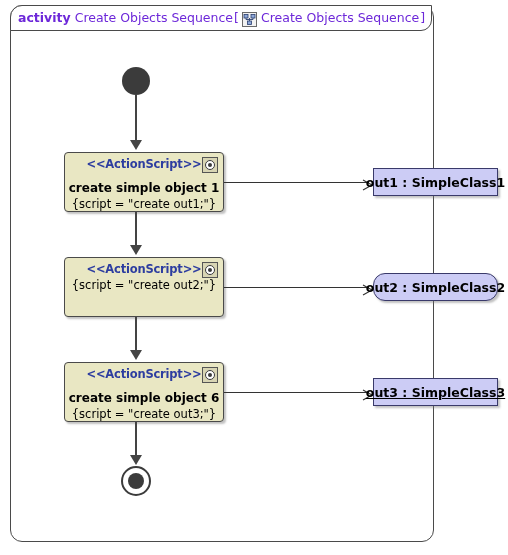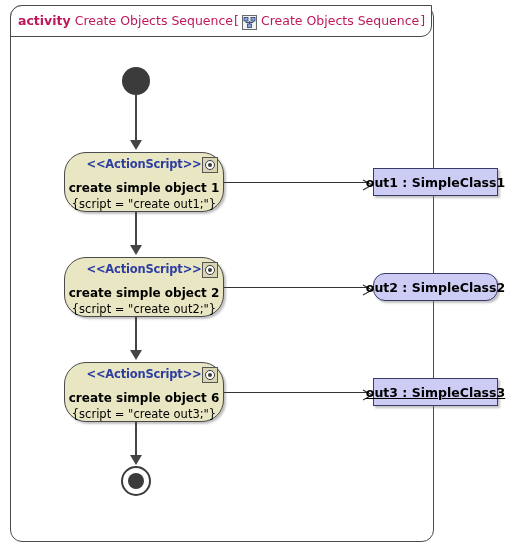--- a/index.html
+++ b/index.html
@@ -31,34 +31,34 @@
     box-sizing: border-box;
     border: 1px solid #4a4a4a;
     border-radius: 12px;
     background: transparent;
   }
 
   .frame-header {
     position: absolute;
     left: 10px;
     top: 5px;
-    height: 32px;
+    height: 26px;
     box-sizing: border-box;
     border: 1px solid #4a4a4a;
     border-top-left-radius: 12px;
     border-bottom-right-radius: 11px;
     border-top-right-radius: 0;
     border-bottom-left-radius: 0;
     background: #ffffff;
     display: flex;
     align-items: center;
     padding: 0 5px 0 7px;
     white-space: nowrap;
     font-size: 12.5px;
-    color: #be185d;
+    color: #6d28d9;
     line-height: 1;
   }
   .frame-header .kw {
     font-weight: bold;
     margin-right: 4px;
   }
   .frame-header .name { margin-right: 0px; }
   .frame-header .brk { margin: 0 1px; }
 
   .hdr-icon {
@@ -123,21 +123,21 @@
   }
 
   
   .action-node {
     position: absolute;
     width: 160px;
     height: 60px;
     box-sizing: border-box;
     background: #e9e7c3;
     border: 1px solid #4a4a4a;
-    border-radius: 22px;
+    border-radius: 4px;
     box-shadow: 2px 2px 2px rgba(120,120,120,0.45);
     padding: 4px 0 0 0;
     text-align: center;
   }
   .action-stereo {
     color: #2d3da0;
     font-size: 11.5px;
     font-weight: bold;
     line-height: 15px;
     letter-spacing: -0.2px;
@@ -261,21 +261,20 @@
 
   <div class="object-node" style="left:373px; top:168px;">
     <span>out1 : SimpleClass1</span>
   </div>
 
   <div class="vline" style="left:135px; top:212px; height:35px;"></div>
   <div class="arrow-down" style="left:130px; top:245px;"></div>
 
   <div class="action-node" style="left:64px; top:257px;">
     <div class="action-stereo">&lt;&lt;ActionScript&gt;&gt;</div>
-    <div class="action-title">create simple object 2</div>
     <div class="action-script">{script = "create out2;"}</div>
     <div class="action-badge">
       <span class="ring"></span>
     </div>
   </div>
 
   <div class="hline" style="left:224px; top:287px; width:145px;"></div>
   <div class="arrow-open-right" style="left:362px; top:281px;">
     <svg width="12" height="12" viewBox="0 0 12 12">
       <path d="M1 1 L10 6 L1 11" fill="none" stroke="#333333" stroke-width="1.1"></path>

